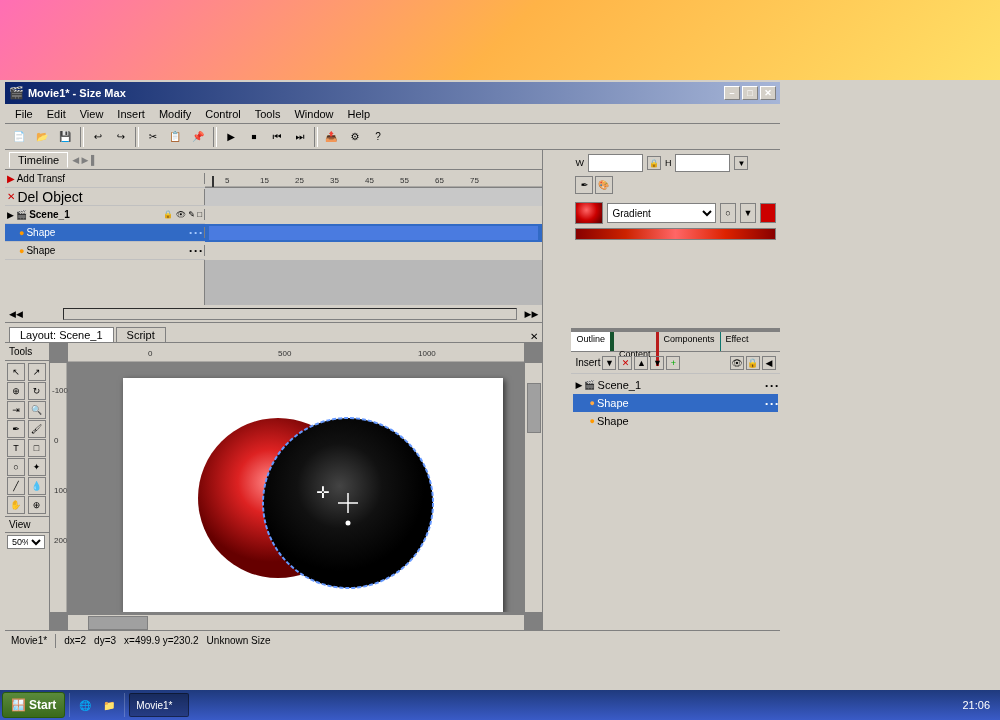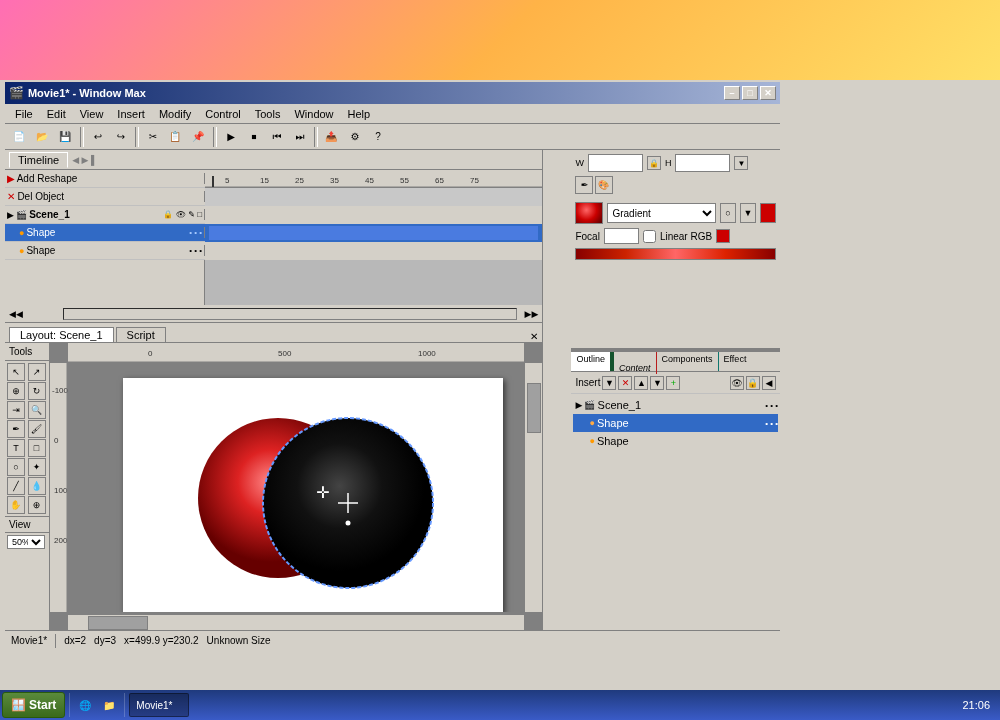--- a/index.html
+++ b/index.html
@@ -161,21 +161,21 @@
 </head>
 <body>
 
 <div class="desktop-bg"></div>
 
 <div class="full-layout">
 
   <div class="title-bar">
     <div style="display:flex;align-items:center;gap:4px;">
       <span style="font-size:12px;">🎬</span>
-      <span>Movie1* - Window Max</span>
+      <span>Movie1* - Size Max</span>
     </div>
     <div class="title-bar-buttons">
       <div class="title-btn">–</div>
       <div class="title-btn">□</div>
       <div class="title-btn">✕</div>
     </div>
   </div>
 
   <div class="menu-bar">
     <span class="menu-item">File</span>
@@ -218,21 +218,21 @@
       <div style="height:155px;display:flex;flex-direction:column;">
 
         <div style="height:20px;background:#d4d0c8;display:flex;align-items:center;padding:0 4px;border-bottom:1px solid #808080;gap:4px;">
           <span style="background:#d4d0c8;border:1px solid #fff;border-bottom-color:#d4d0c8;padding:1px 8px;font-size:11px;cursor:pointer;">Timeline</span>
           <span style="font-size:9px;color:#808080;">◀ ▶ ▌</span>
         </div>
 
         <div style="height:18px;background:#d4d0c8;display:flex;align-items:center;border-bottom:1px solid #c0c0c0;">
           <div style="width:200px;display:flex;align-items:center;padding:0 2px;gap:2px;border-right:1px solid #808080;">
             <span style="color:#cc0000;font-size:10px;">▶</span>
-            <span style="font-size:10px;cursor:pointer;">Add Reshape</span>
+            <span style="font-size:10px;cursor:pointer;">Add Transf</span>
           </div>
 
           <div style="flex:1;height:18px;background:#d4d0c8;position:relative;overflow:hidden;border-bottom:1px solid #808080;">
             <svg width="100%" height="18">
               <line x1="0" y1="17" x2="100%" y2="17" stroke="#808080" stroke-width="1"></line>
               <text x="20" y="13" font-size="8" fill="#333">5</text>
               <text x="55" y="13" font-size="8" fill="#333">15</text>
               <text x="90" y="13" font-size="8" fill="#333">25</text>
               <text x="125" y="13" font-size="8" fill="#333">35</text>
               <text x="160" y="13" font-size="8" fill="#333">45</text>
@@ -240,21 +240,21 @@
               <text x="230" y="13" font-size="8" fill="#333">65</text>
               <text x="265" y="13" font-size="8" fill="#333">75</text>
               <line x1="8" y1="6" x2="8" y2="17" stroke="#333" stroke-width="2"></line>
             </svg>
           </div>
         </div>
 
         <div style="height:18px;background:#d4d0c8;display:flex;align-items:center;border-bottom:1px solid #c0c0c0;">
           <div style="width:200px;display:flex;align-items:center;padding:0 2px;gap:2px;border-right:1px solid #808080;">
             <span style="color:#cc0000;font-size:10px;">✕</span>
-            <span style="font-size:10px;text-align:center;">Del Object</span>
+            <span style="font-size:14px;text-align:center;">Del Object</span>
           </div>
           <div style="flex:1;height:18px;background:#c8c8c8;"></div>
         </div>
 
         <div style="height:18px;background:#d4d0c8;display:flex;align-items:center;border-bottom:1px solid #c0c0c0;">
           <div style="width:200px;display:flex;align-items:center;padding:0 2px;gap:2px;border-right:1px solid #808080;">
             <span style="font-size:9px;">▶</span>
             <span style="font-size:9px;">🎬</span>
             <span style="font-size:10px;font-weight:bold;">Scene_1</span>
             <span style="font-size:8px;margin-left:auto;">🔒 👁 ✎ □</span>
@@ -421,40 +421,33 @@
         <div style="display:flex;align-items:center;gap:4px;">
           <div style="width:28px;height:22px;background:radial-gradient(circle at 40% 35%, #ff6666, #cc0000 50%, #550000);border:1px solid #808080;"></div>
           <select style="flex:1;height:20px;font-size:10px;background:white;border:1px solid #808080;">
             <option>Gradient</option>
           </select>
           <div style="width:16px;height:20px;background:#d4d0c8;border:1px solid #808080;display:flex;align-items:center;justify-content:center;font-size:9px;cursor:pointer;">○</div>
           <div style="width:16px;height:20px;background:#d4d0c8;border:1px solid #808080;display:flex;align-items:center;justify-content:center;font-size:9px;cursor:pointer;">▼</div>
           <div style="width:16px;height:20px;background:#cc0000;border:1px solid #808080;cursor:pointer;"></div>
         </div>
 
-        <div style="display:flex;align-items:center;gap:4px;">
-          <span style="font-size:10px;">Focal</span>
-          <input type="text" style="width: 35px; height: 16px; background: white; border: 1px solid rgb(128, 128, 128); font-size: 10px; padding: 0px 2px;">
-          <input type="checkbox" style="">
-          <span style="font-size:10px;">Linear RGB</span>
-          <div style="width:14px;height:14px;background:#cc0000;border:1px solid #808080;"></div>
-        </div>
 
         <div style="height:12px;background:linear-gradient(to right, #880000, #cc2200, #ff6666, #dd2200, #880000);border:1px solid #808080;"></div>
 
         <div style="flex:1;min-height:80px;background:#d4d0c8;"></div>
       </div>
 
       <div style="height:4px;background:#808080;"></div>
 
       <div style="flex:1;display:flex;flex-direction:column;">
 
         <div style="height:20px;display:flex;background:#d4d0c8;border-bottom:1px solid #808080;">
           <span style="padding:2px 5px;font-size:9px;cursor:pointer;background:white;border-right:4px solid #14532d;">Outline</span>
-          <span style="padding:11px 5px;font-size:9px;cursor:pointer;border-right:1px solid #b91c1c;font-style:italic;">Content</span>
+          <span style="padding:17px 5px;font-size:9px;cursor:pointer;border-right:3px solid #b91c1c;">Content</span>
           <span style="padding:2px 5px;font-size:9px;cursor:pointer;border-right:1px solid #0f766e;">Components</span>
           <span style="padding:2px 5px;font-size:9px;cursor:pointer;">Effect</span>
         </div>
 
         <div style="height:22px;display:flex;align-items:center;padding:0 4px;gap:2px;border-bottom:1px solid #c0c0c0;">
           <span style="font-size:10px;">Insert</span>
           <div style="width:14px;height:14px;border:1px solid #808080;font-size:9px;display:flex;align-items:center;justify-content:center;cursor:pointer;">▼</div>
           <div style="width:14px;height:14px;border:1px solid #808080;font-size:9px;color:#cc0000;display:flex;align-items:center;justify-content:center;cursor:pointer;">✕</div>
           <div style="width:14px;height:14px;border:1px solid #808080;font-size:9px;display:flex;align-items:center;justify-content:center;cursor:pointer;">▲</div>
           <div style="width:14px;height:14px;border:1px solid #808080;font-size:9px;display:flex;align-items:center;justify-content:center;cursor:pointer;">▼</div>

